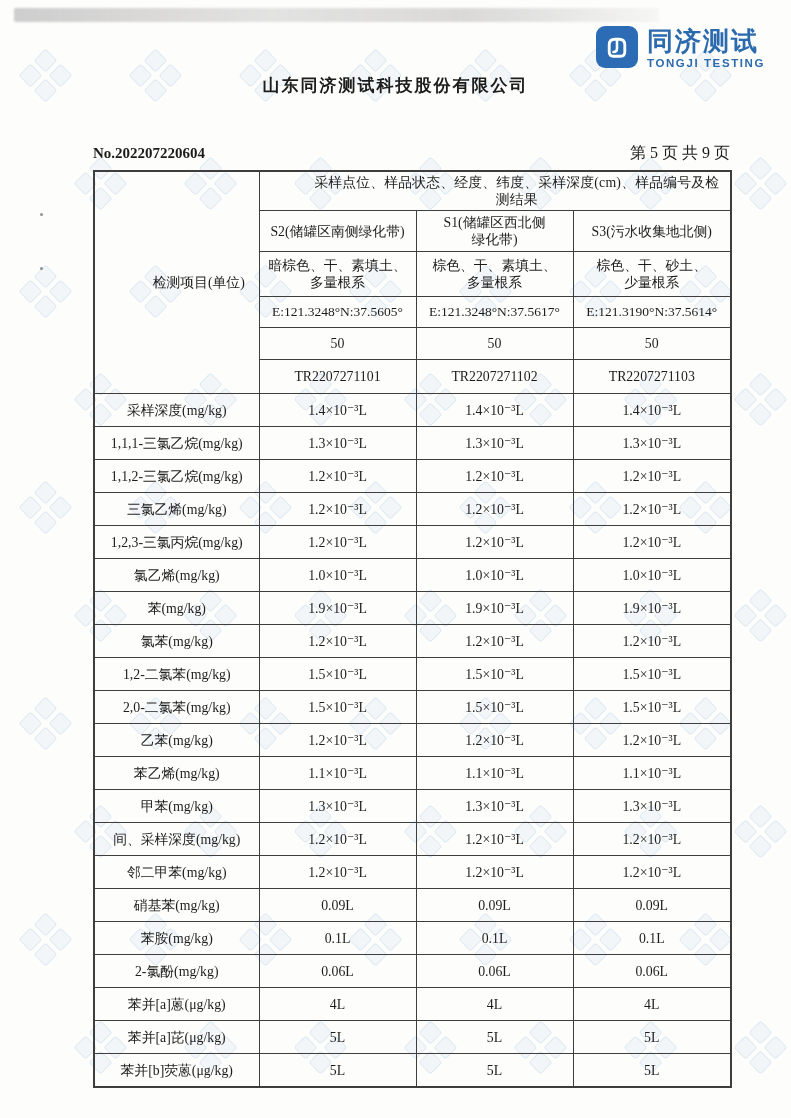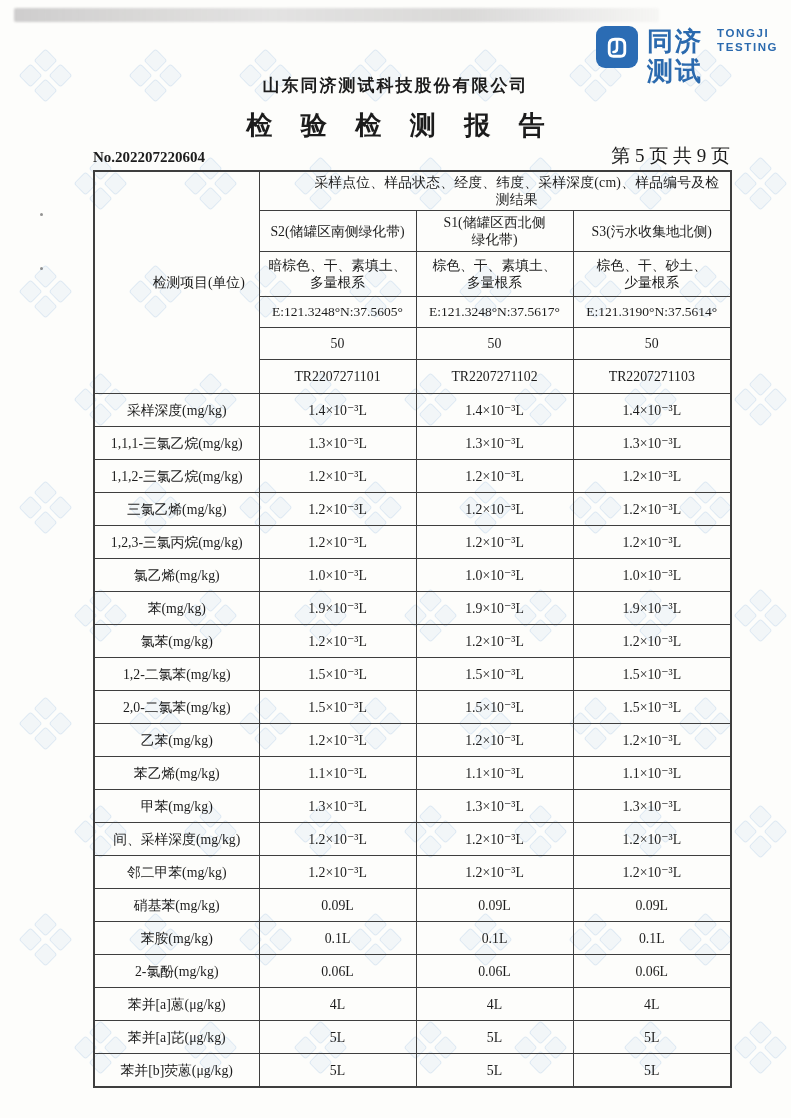--- a/index.html
+++ b/index.html
@@ -27,29 +27,29 @@
   .wm span:nth-child(2){left:0;top:15px;}
   .wm span:nth-child(3){left:30px;top:15px;}
   .wm span:nth-child(4){left:15px;top:30px;}
   .content{position:absolute;inset:0;z-index:1;}
   
   .logo{position:absolute;left:596px;top:26px;display:flex;align-items:flex-start;gap:9px;}
   .logo-mark{
     width:42px;height:42px;border-radius:9px;background:#2b6cb4;
     display:flex;align-items:center;justify-content:center;flex:0 0 auto;
   }
-  .logo-text{display:flex;flex-direction:row;}
+  .logo-text{display:flex;flex-direction:column;}
   .logo-cn{font-size:26px;line-height:30px;color:#2b6aae;letter-spacing:2px;font-family:"Liberation Sans","DejaVu Sans",sans-serif;font-weight:600;}
   .logo-en{font-size:11.5px;line-height:14px;color:#2b6aae;letter-spacing:1.6px;font-family:"Liberation Sans","DejaVu Sans",sans-serif;font-weight:600;}
   
   .company-title{position:absolute;top:74px;left:0;width:100%;text-align:center;font-size:17px;font-weight:600;letter-spacing:2px;}
   .report-title{position:absolute;top:108px;left:0;width:100%;text-align:center;font-size:26px;font-weight:700;letter-spacing:11px;text-indent:11px;}
   .meta-row{position:absolute;top:143px;left:93px;width:637px;display:flex;justify-content:space-between;align-items:baseline;}
   .report-no{font-size:15px;font-weight:600;}
-  .page-info{font-size:19px;}
+  .page-info{font-size:16px;}
   
   table.report{
     position:absolute;left:93px;top:170px;width:637px;
     border-collapse:collapse;table-layout:fixed;
     background:transparent;
   }
   table.report td{
     border:1px solid #3e3e3e;
     font-size:13.8px;line-height:1.25;
     padding:2px 4px;vertical-align:middle;text-align:center;
@@ -508,21 +508,20 @@
         <path d="M24 13 v13 q0 5 -5 5" fill="none" stroke="#ffffff" stroke-width="3.6" stroke-linecap="round"></path>
       </svg>
     </div>
     <div class="logo-text">
       <span class="logo-cn">同济测试</span>
       <span class="logo-en">TONGJI TESTING</span>
     </div>
   </div>
 
   <div class="company-title">山东同济测试科技股份有限公司</div>
-  <div class="report-title">检 验 检 测 报 告</div>
 
   <div class="meta-row">
     <span class="report-no">No.202207220604</span>
     <span class="page-info">第 5 页 共 9 页</span>
   </div>
 
   <table class="report">
     <colgroup>
       <col style="width:165px">
         <col style="width:157px">

